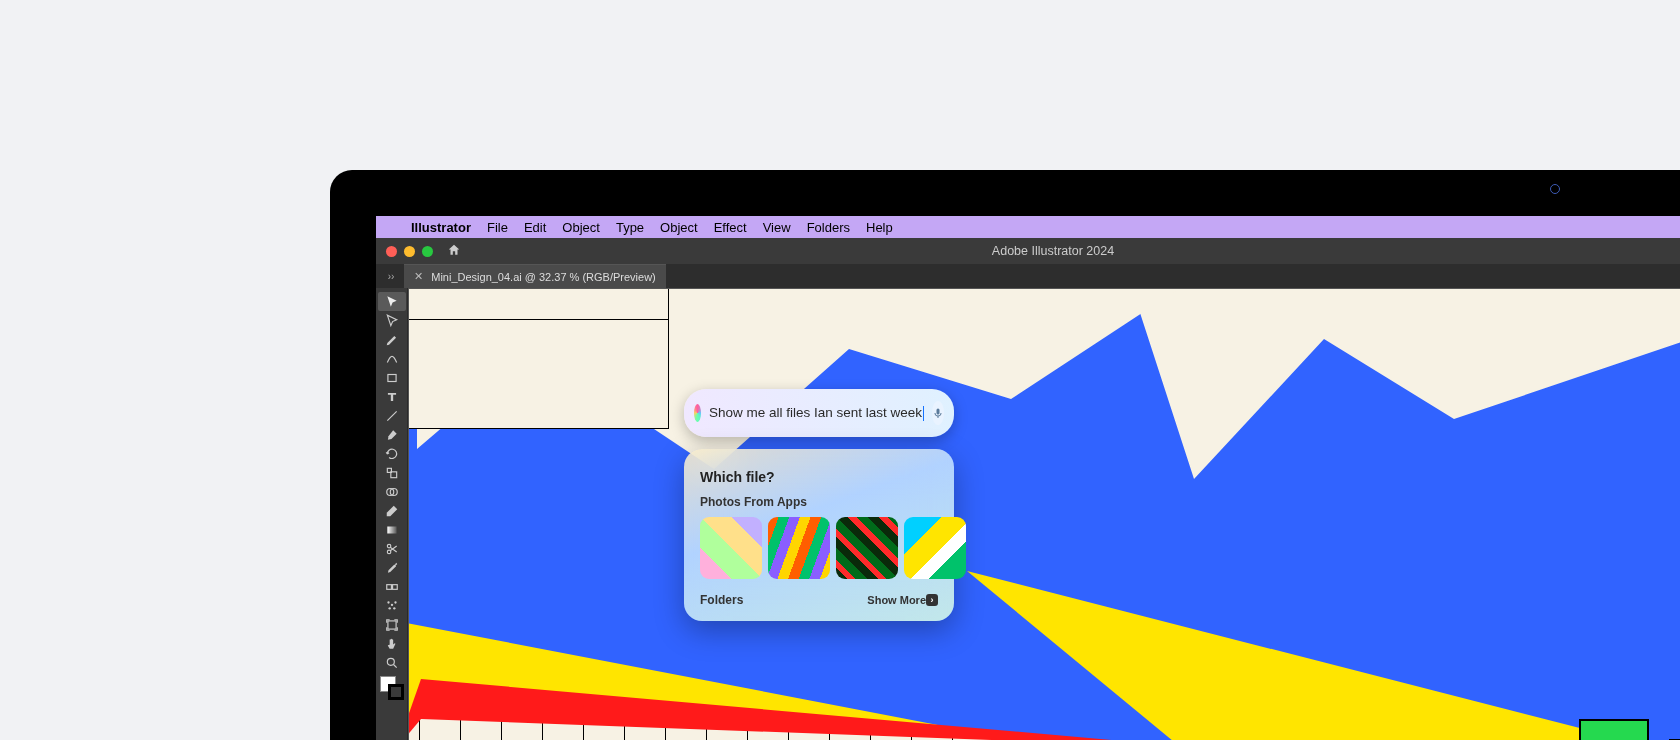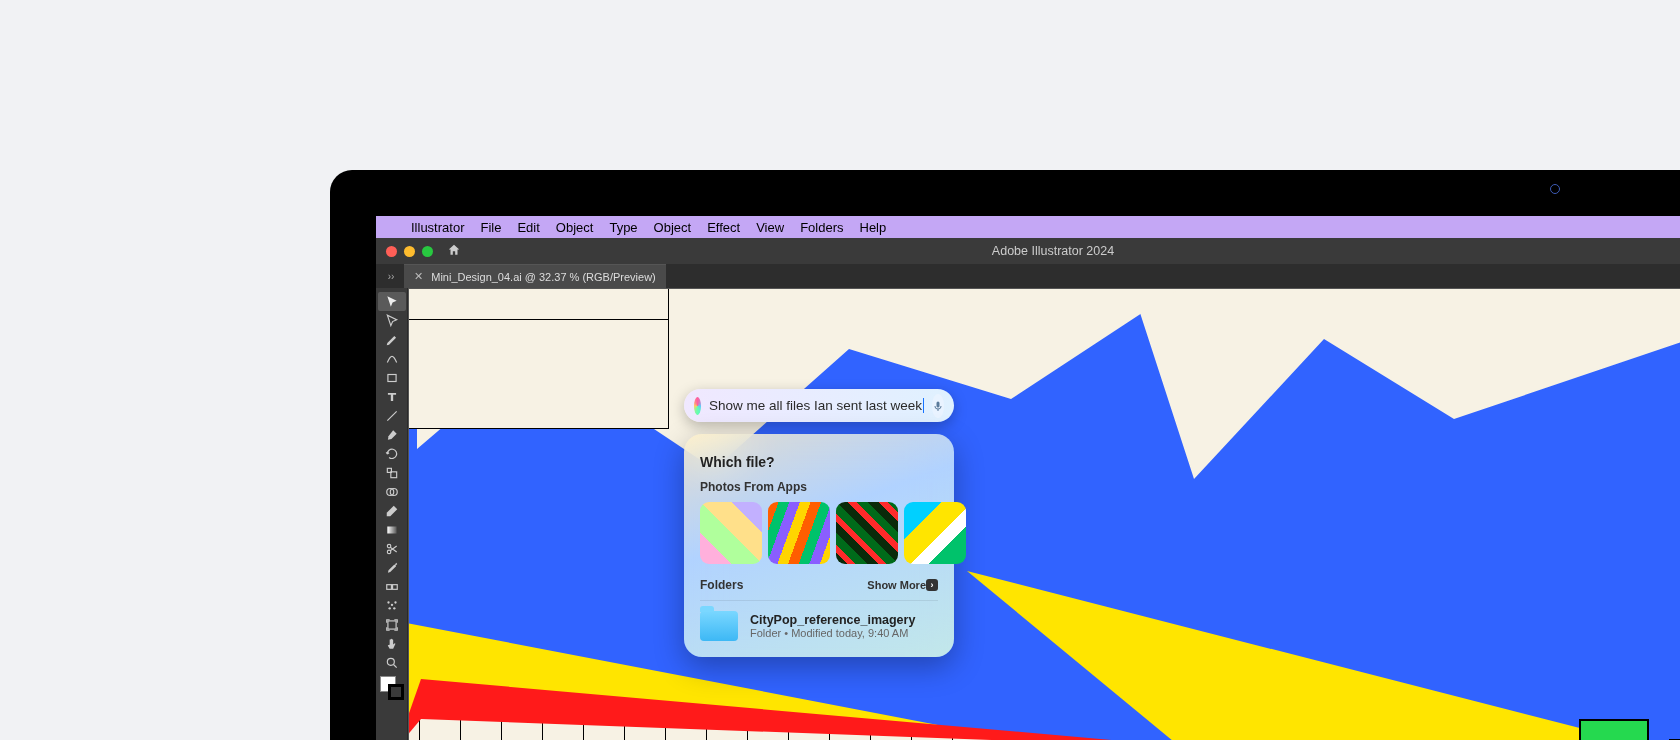--- a/index.html
+++ b/index.html
@@ -25,21 +25,21 @@
   
   .menubar {
     background: #c4a7f5;
     height: 22px;
     display: flex; align-items: center;
     padding: 0 12px;
     font-size: 13px; color: #000;
     gap: 16px;
   }
   .menubar .apple { font-size: 14px; }
-  .menubar .app-name { font-weight: 400; padding-left: 7px; }
+  .menubar .app-name { font-weight: 700; padding-left: 7px; }
   .menubar-item { cursor: default; }
 
   
   .app-titlebar {
     background: #3a3a3a; height: 26px;
     display: flex; align-items: center;
     padding: 0 10px; position: relative;
   }
   .traffic { display: flex; gap: 7px; }
   .t-dot { width: 11px; height: 11px; border-radius: 50%; }
@@ -91,21 +91,21 @@
   .yellow1 { position:absolute; bottom:-10px; left:-30px; width:1400px; height:260px; background:#ffe500; clip-path: polygon(0 100%, 2% 40%, 60% 100%, 42% 20%, 100% 100%); outline:1px solid #000;}
   .red1 { position:absolute; bottom:-30px; left:-30px; width:1400px; height:120px; background:#ff1a1a; clip-path: polygon(0 100%, 3% 0, 100% 100%); outline:1px solid #000;}
   .white-stripes { position:absolute; bottom:0; left:-30px; width:1400px; height:50px; background:repeating-linear-gradient(90deg,#f7f2e4 0 40px,#000 40px 41px); clip-path: polygon(0 100%, 3% 0, 100% 100%);}
   .green-bar { position:absolute; bottom:0; right:80px; width:70px; height:50px; background:#25d94f; border:2px solid #000;}
   .green-bar2 { position:absolute; bottom:0; right:20px; width:40px; height:30px; background:#25d94f; border:2px solid #000;}
 
   
   .search-wrap { position:absolute; top:100px; left:275px; width:275px; }
   .search-pill {
     background: linear-gradient(90deg,#f0e8ff,#dff1ff);
-    border-radius: 22px; height:33px; width:270px;
+    border-radius: 22px; height:48px; width:270px;
     display:flex; align-items:center; padding:0 10px; gap:8px;
     box-shadow:0 4px 14px rgba(0,0,0,.25);
   }
   .siri-orb { width:18px; height:18px; border-radius:50%; background: conic-gradient(#ff5ea0,#5ec8ff,#65ffb0,#ffd15e,#ff5ea0); }
   .search-text { flex:1; font-size:13.5px; color:#2a2a2a; white-space:nowrap; position:relative; }
   .caret { display:inline-block; width:1px; height:15px; background:#1673ff; vertical-align:middle; margin-left:1px; animation:blink 1s steps(1) infinite;}
   @keyframes blink{50%{opacity:0}}
   .mic { width:24px; height:24px; border-radius:50%; background:#e9f3ff; display:flex; align-items:center; justify-content:center; color:#5a7a9a; font-size:12px;}
   .mic svg{width:12px;height:12px;}
 
@@ -337,27 +337,20 @@
             </div>
 
             <div class="sect-label">
               <span>Folders</span>
               <span class="show-more">
                 <span>Show More</span>
                 <span class="show-more-chip">›</span>
               </span>
             </div>
 
-            <div class="folder-row">
-              <div class="folder-icn"></div>
-              <div class="folder-txt">
-                <div class="folder-name">CityPop_reference_imagery</div>
-                <div class="folder-meta">Folder • Modified today, 9:40 AM</div>
-              </div>
-            </div>
           </div>
         </div>
 
       </div>
     </div>
 
   </div>
 </div>
 
 </body></html>

